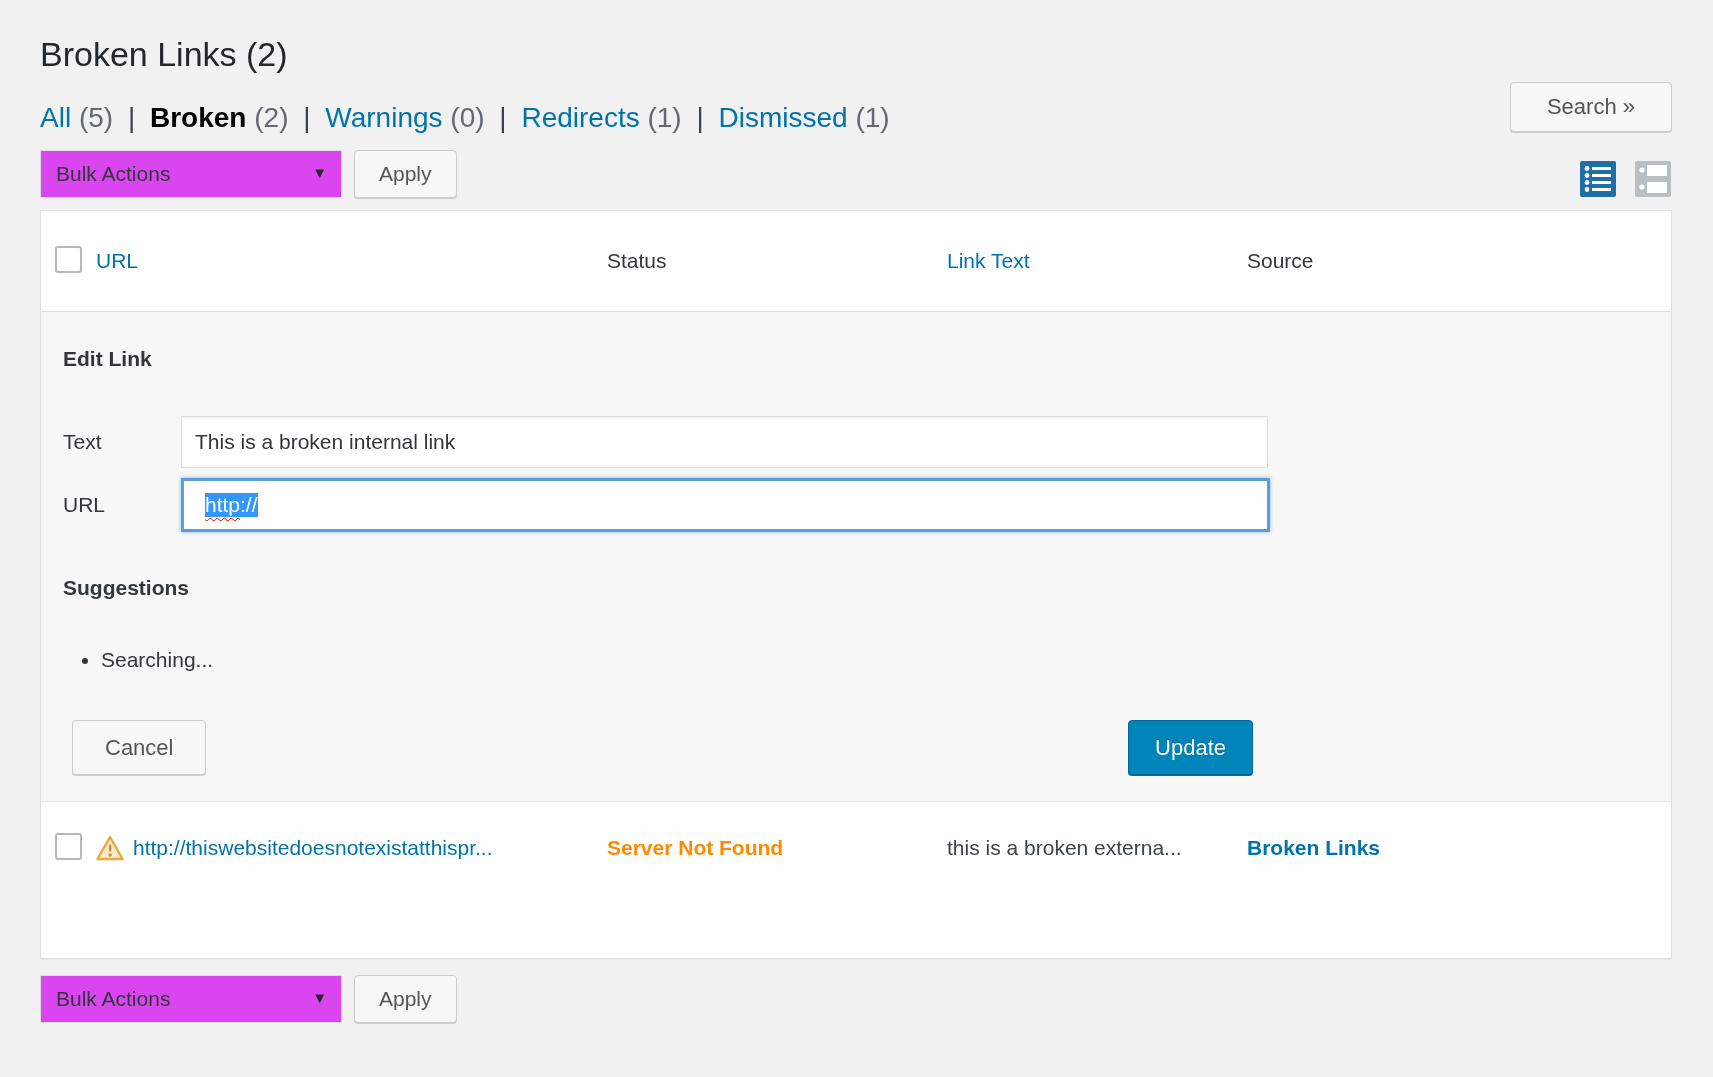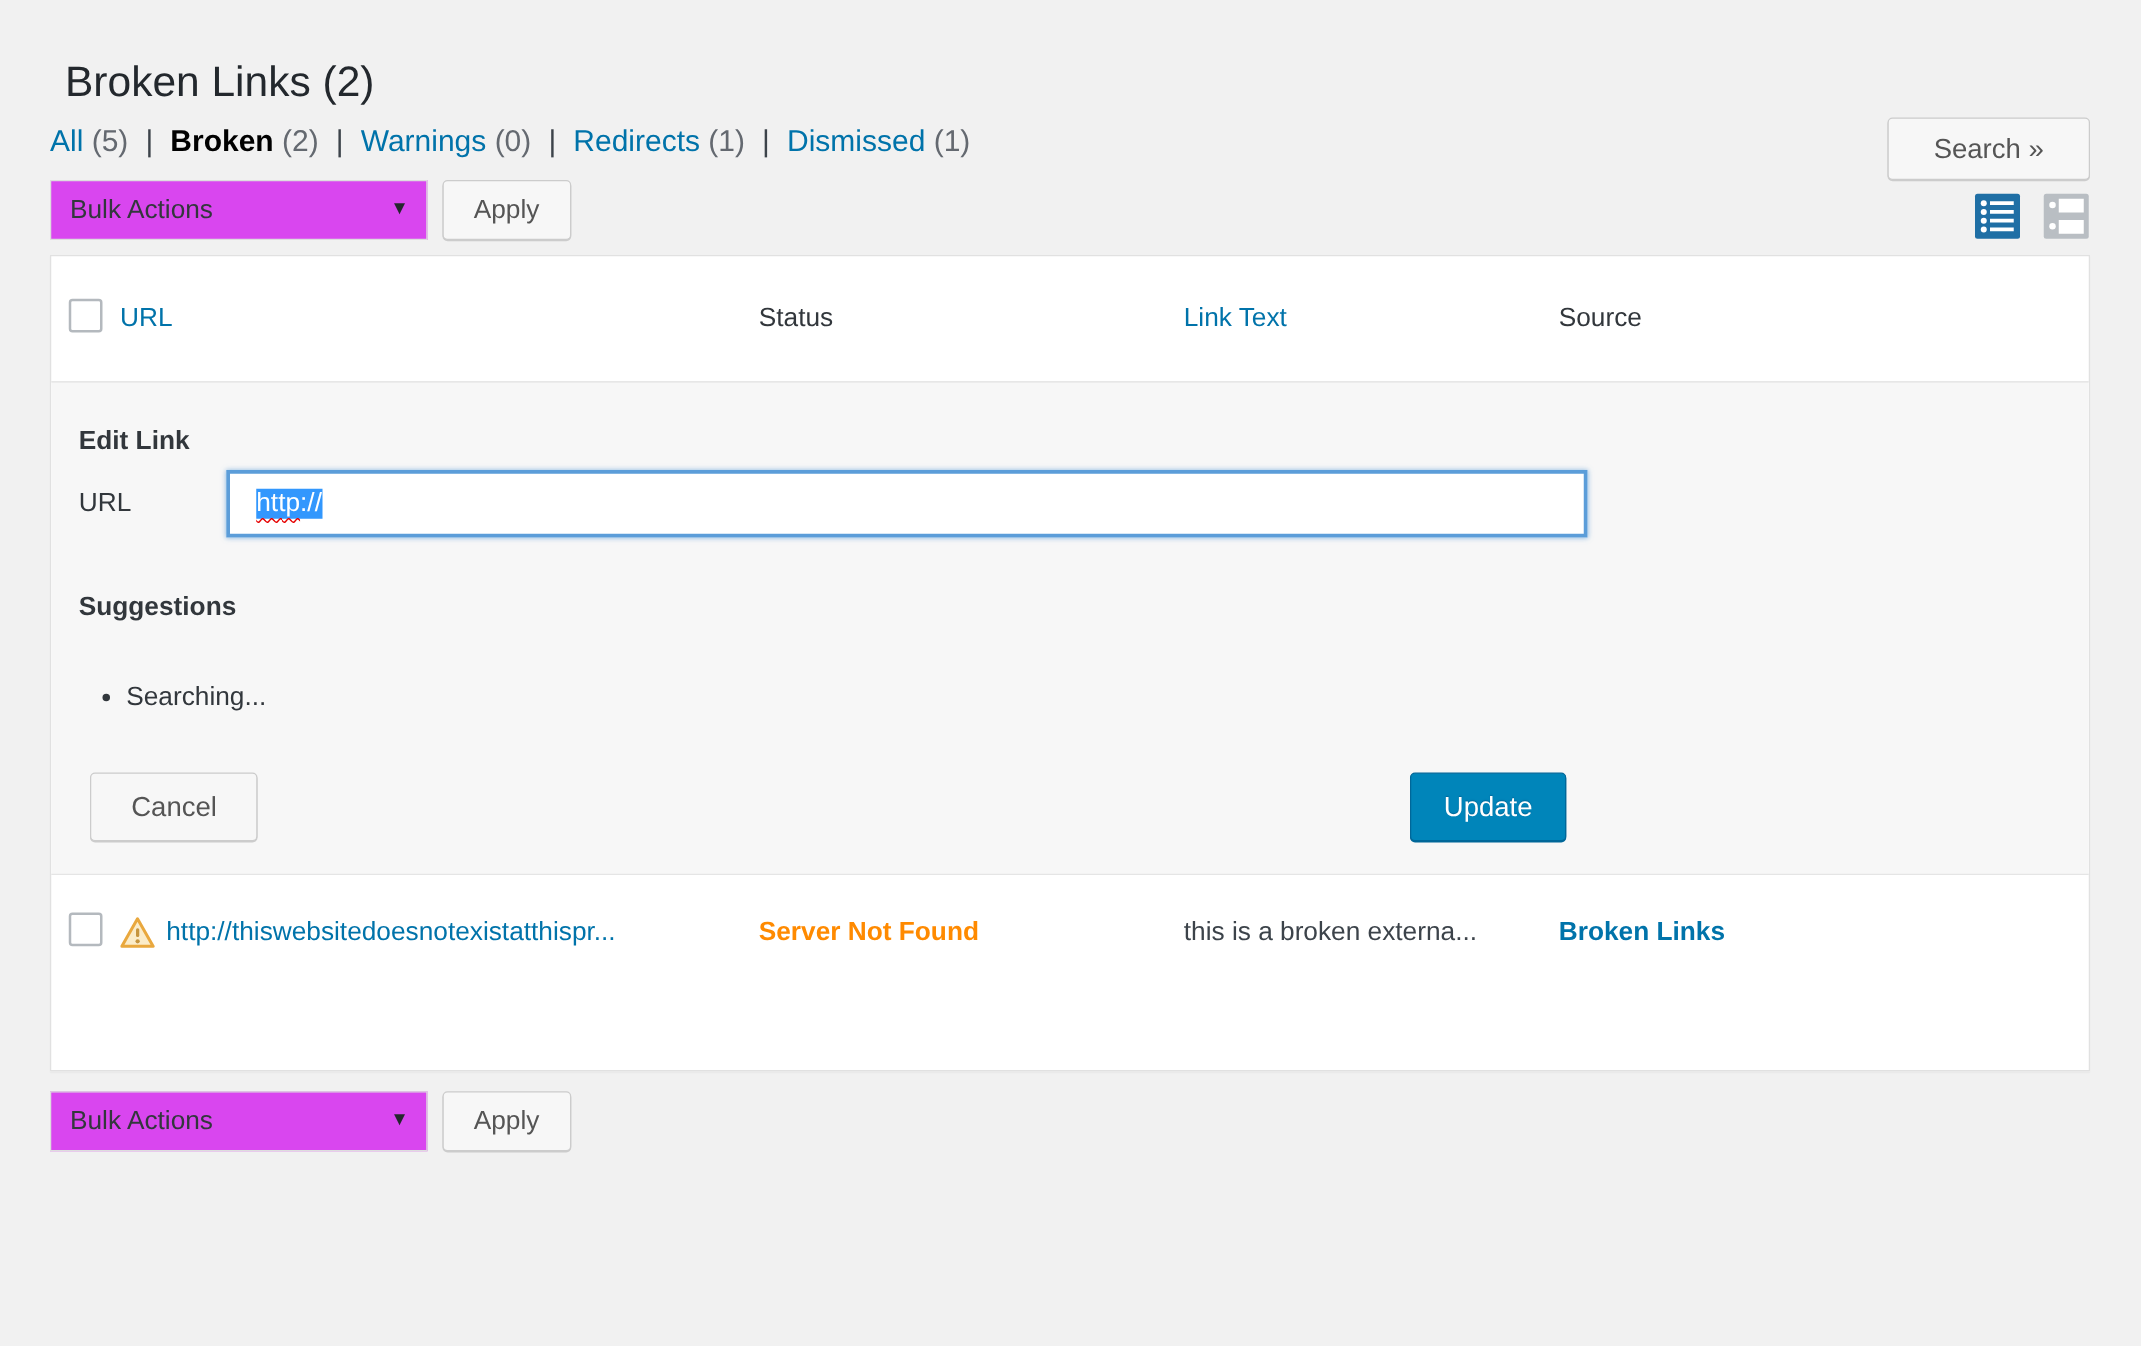--- a/index.html
+++ b/index.html
@@ -8,34 +8,34 @@
     width:1713px; height:1077px;
     background:#f1f1f1;
     font-family:"Liberation Sans", sans-serif;
     color:#32373c;
     overflow:hidden;
   }
   .wrap { position:relative; margin:0 41px 0 40px; }
 
   
   .page-title {
-    margin:12px; padding-top:32px;
+    margin:0; padding-top:32px;
     font-size:34px; font-weight:400; line-height:44px;
     color:#23282d;
   }
   .btn {
     display:inline-flex; align-items:center; justify-content:center;
     background:#f7f7f7; border:1px solid #ccc; border-radius:4px;
     color:#555; box-shadow:0 1px 0 #ccc; cursor:pointer;
     font-family:"Liberation Sans", sans-serif;
   }
   .search-btn { position:absolute; top:82px; right:0; height:50px; padding:0 36px; font-size:22px; }
 
   
-  .filters { font-size:24px; color:#3c434a; }
+  .filters { margin-top:26px; font-size:28px; color:#3c434a; }
   .filters a { color:#0073aa; text-decoration:none; cursor:pointer; }
   .filters .current { color:#000; font-weight:700; }
   .filters .count { color:#646970; }
   .filters .sep { margin:0 7px; color:#3c434a; }
 
   
   .toolbar { margin-top:16px; display:flex; align-items:flex-end; }
   .select-wrap {
     position:relative; width:302px; height:48px;
     background:#d946ef; border:1px solid #ddd;
@@ -192,20 +192,24 @@
       <div class="th pad">Status</div>
       <div class="th pad">
         <a>Link Text</a>
       </div>
       <div class="th pad">Source</div>
     </div>
 
     <div class="edit-row">
       <h3 class="edit-heading">Edit Link</h3>
 
+      <div class="form-row text">
+        <label class="form-label">Text</label>
+        <input class="text-input" type="text" value="This is a broken internal link" style="">
+      </div>
 
       <div class="form-row url">
         <label class="form-label">URL</label>
         <div class="url-input">
           <span class="sel squig">http</span><span class="sel">://</span>
         </div>
       </div>
 
       <h3 class="suggestions-heading">Suggestions</h3>
       <ul class="suggestions-list">

